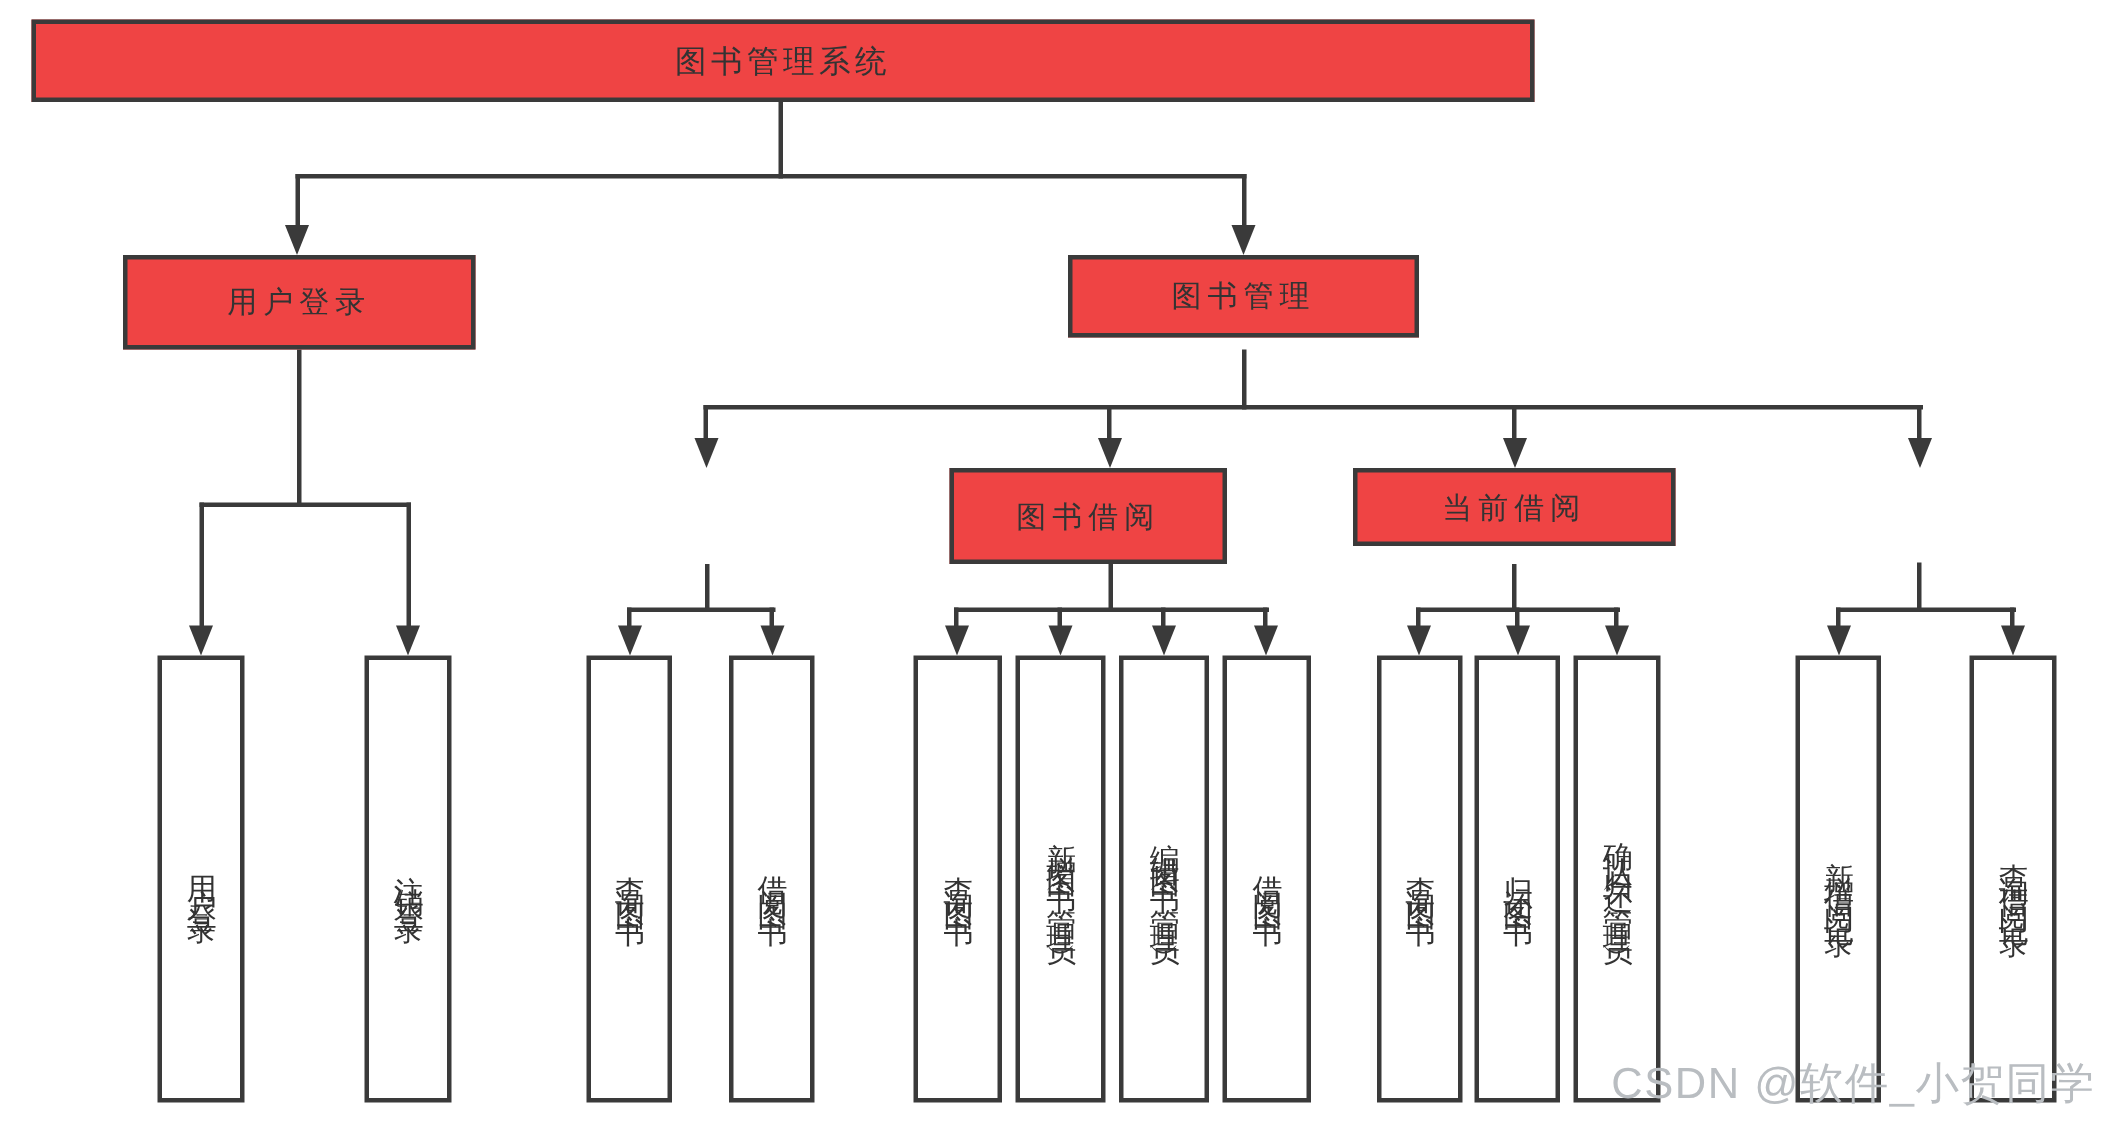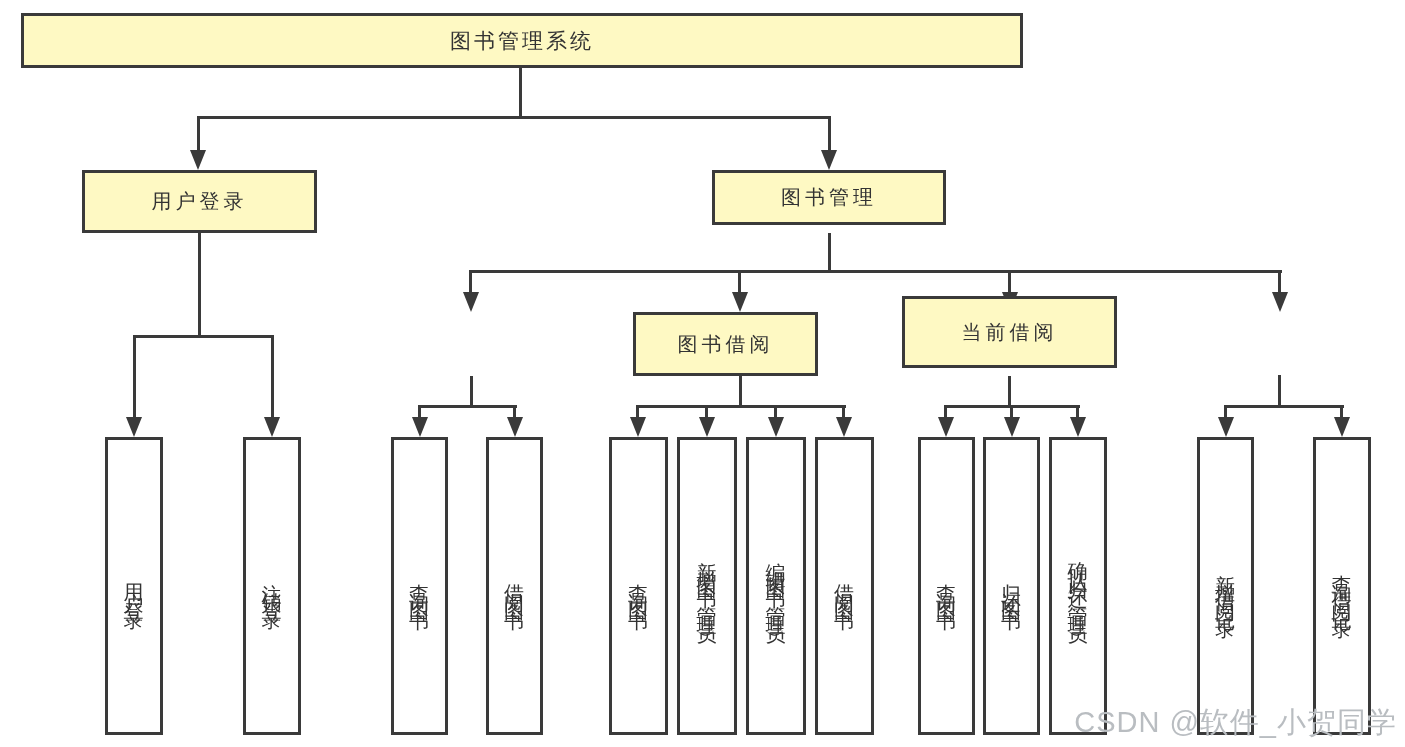--- a/index.html
+++ b/index.html
@@ -9,21 +9,21 @@
     --wm:#b9bdc1;
   }
   html,body{margin:0;padding:0;background:var(--bg);}
   .canvas{
     position:relative;width:1405px;height:747px;background:var(--bg);
     font-family:"Liberation Sans","DejaVu Sans",sans-serif;color:var(--text);
     overflow:hidden;
   }
   .box{
     position:absolute;box-sizing:border-box;border:3px solid var(--line);
-    background:#fef9c3;display:flex;align-items:center;justify-content:center;
+    background:#ef4444;display:flex;align-items:center;justify-content:center;
     font-size:20px;letter-spacing:4px;z-index:2;white-space:nowrap;
   }
   .box.root{font-size:21px;letter-spacing:3px;}
   .vbox{
     position:absolute;box-sizing:border-box;border:3px solid var(--line);
     background:#fff;top:437px;height:298px;display:flex;align-items:center;
     justify-content:center;z-index:2;
   }
   .vbox span{
     writing-mode:vertical-rl;text-orientation:mixed;font-size:20px;
@@ -47,21 +47,21 @@
 
   <div class="box root" style="left:21px;top:13px;width:1002px;height:55px;">图书管理系统</div>
 
   <div class="box" style="left:82px;top:170px;width:235px;height:63px;">用户登录</div>
 
   <div class="box" style="left:712px;top:170px;width:234px;height:55px;">图书管理</div>
 
 
   <div class="box" style="left:633px;top:312px;width:185px;height:64px;">图书借阅</div>
 
-  <div class="box" style="left:902px;top:296px;width:215px;height:72px;">当前借阅</div>
+  <div class="box" style="left:902px;top:312px;width:215px;height:52px;">当前借阅</div>
 
 
   <div class="vbox" style="left:105px;width:58px;">
     <span>用户登录</span>
   </div>
   <div class="vbox" style="left:243px;width:58px;">
     <span>注销登录</span>
   </div>
 
   <div class="vbox" style="left:391px;width:57px;">

